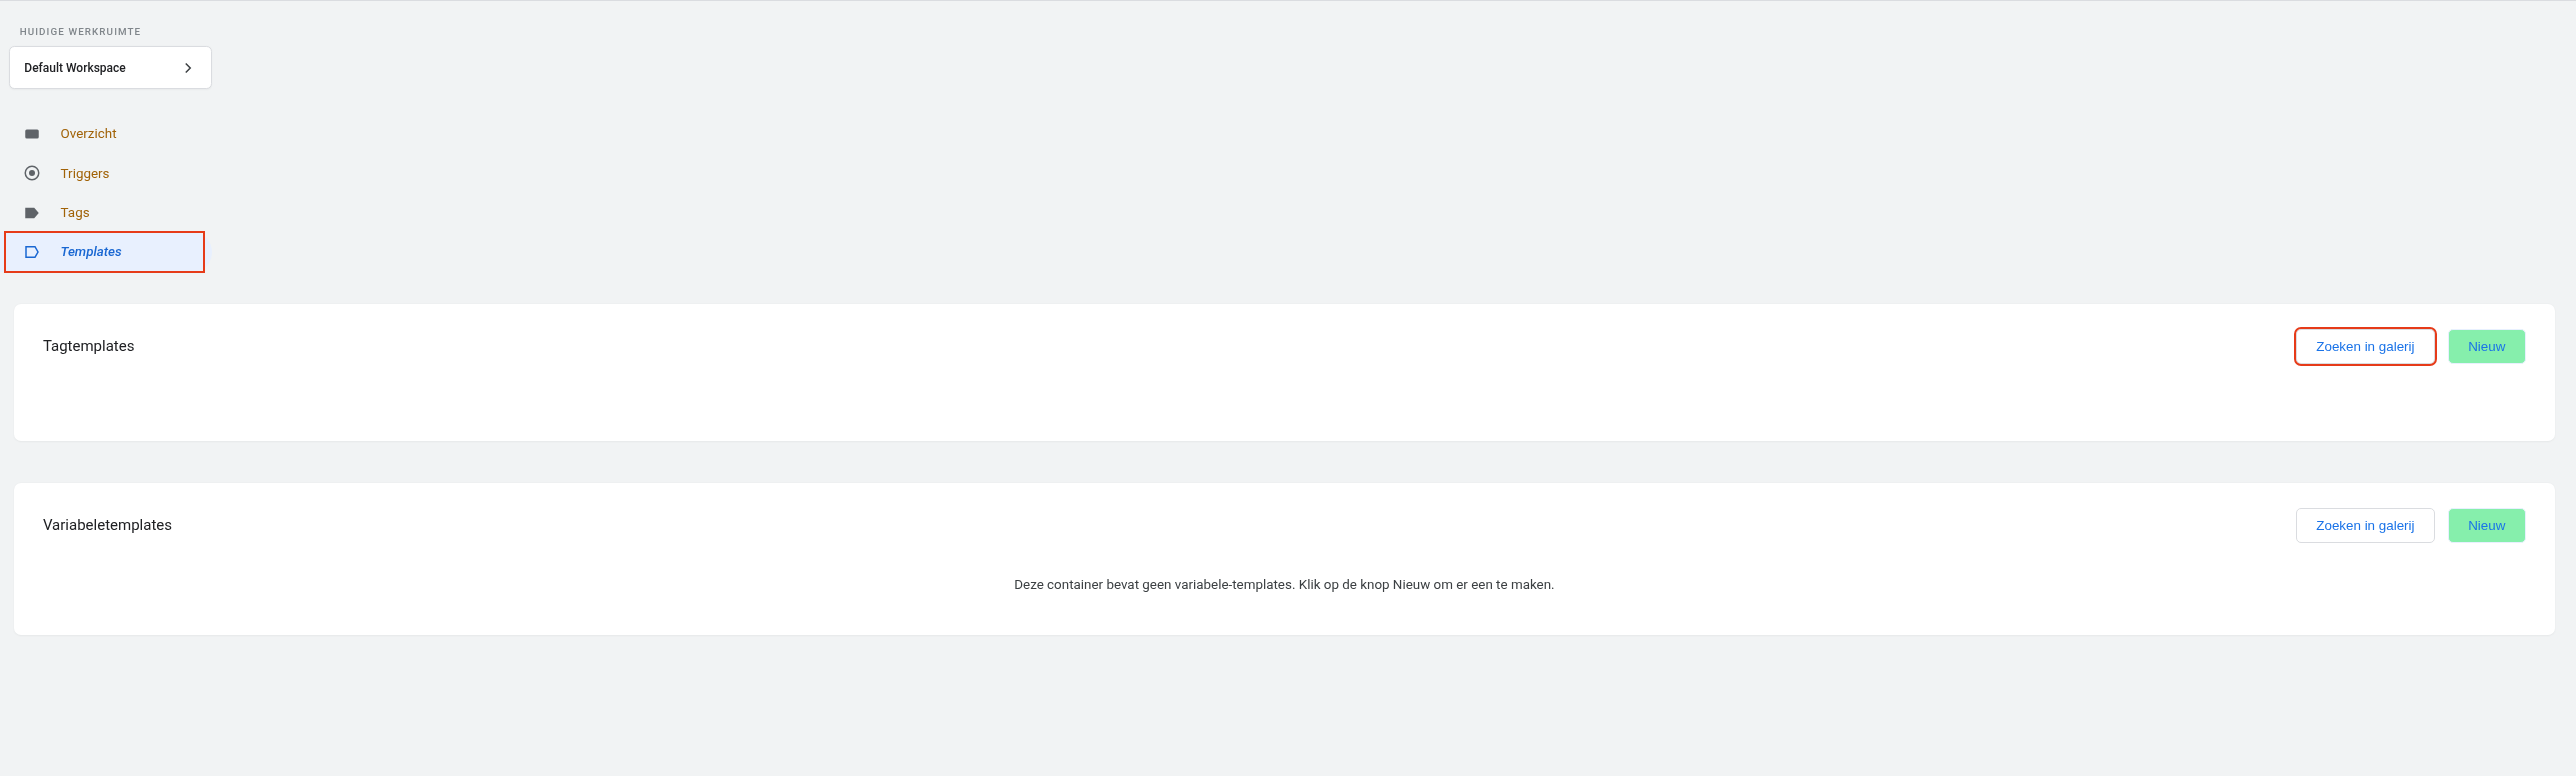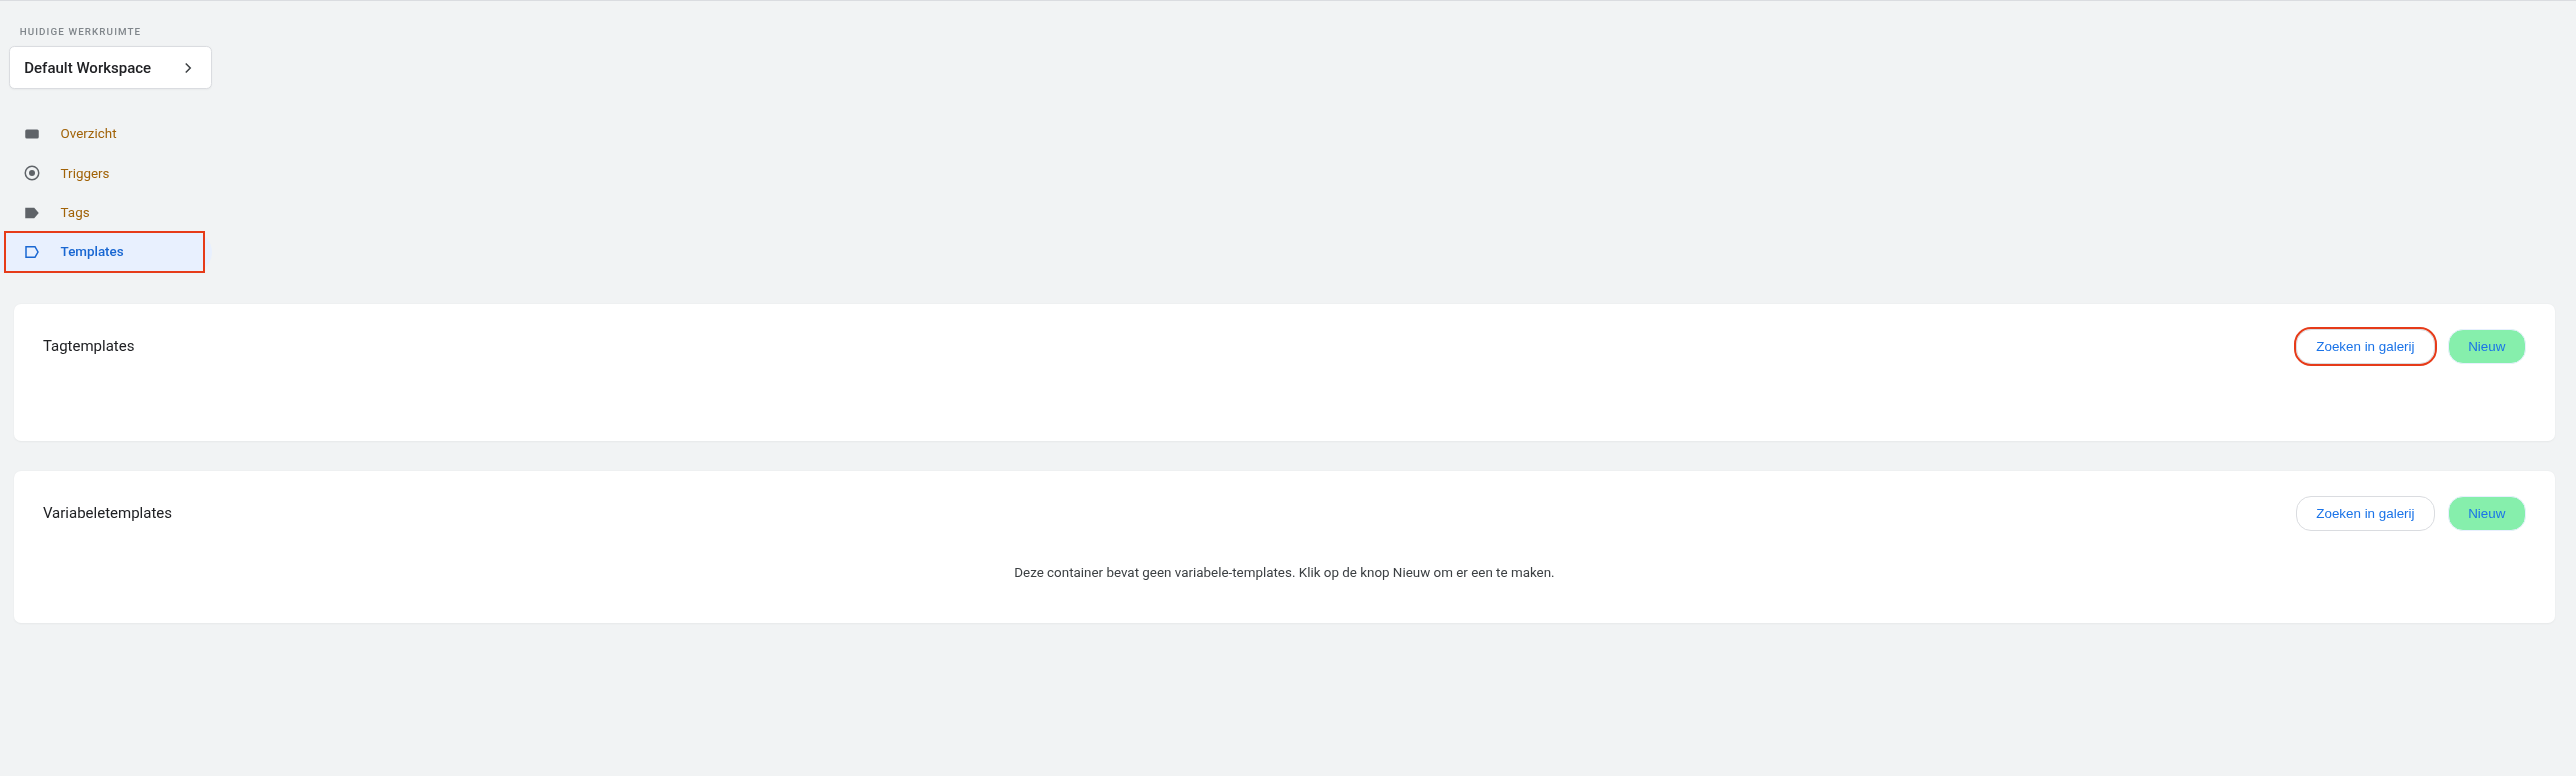--- a/index.html
+++ b/index.html
@@ -29,21 +29,21 @@
     font-weight: 500;
   }
   .workspace-selector {
     background: #fff;
     border: 0.9px solid #dadce0;
     border-radius: 5.4px;
     padding: 11.6px 14.3px;
     display: flex;
     align-items: center;
     justify-content: space-between;
-    font-size: 15px;
+    font-size: 12px;
     font-weight: 500;
     color: #202124;
     cursor: pointer;
     margin-bottom: 25px;
     box-shadow: 0 0.9px 1.8px rgba(0,0,0,0.04);
   }
   .nav { list-style: none; }
   .nav-item {
     display: flex;
     align-items: center;
@@ -65,21 +65,21 @@
   .nav-icon {
     width: 18px; height: 18px;
     display:flex; align-items:center; justify-content:center;
   }
   .nav-icon svg { fill: #5f6368; }
   .main {
     flex: 1;
     padding: 18px 21.4px 18px 14.3px;
     display: flex;
     flex-direction: column;
-    gap: 30px;
+    gap: 42px;
   }
   .card {
     background: #fff;
     border-radius: 7.1px;
     box-shadow: 0 0.9px 1.8px rgba(60,64,67,0.06);
     padding: 25px 28.6px 43px 28.6px;
   }
   .card-header {
     display: flex;
     align-items: center;
@@ -88,41 +88,42 @@
   }
   .card-title {
     font-size: 15px;
     color: #202124;
   }
   .card-actions { display:flex; gap:12.5px; }
   .btn {
     border: 0.9px solid #dadce0;
     background: #fff;
     color: #1a73e8;
-    border-radius: 15px;
+    border-radius: 5px;
     padding: 9px 19.6px;
     font-size: 13.4px;
     font-weight: 500;
     cursor: pointer;
   }
   .btn.primary {
     background: #86efac;
     border-color: #e8f0fe;
   }
   .empty-msg {
     text-align: center;
     color: #3c4043;
     font-size: 13.4px;
   }
   .highlight {
     outline: 2.7px solid #e63b19;
     outline-offset: -0.9px;
   }
   .highlight-nav {
     position: relative;
+    font-style: italic;
   }
   .highlight-nav::after {
     content: "";
     position: absolute;
     left: 3.6px; right: 7.1px; top: -1.8px; bottom: -1.8px;
     border: 2.7px solid #e63b19;
     pointer-events: none;
   }
 </style>
 </head>

